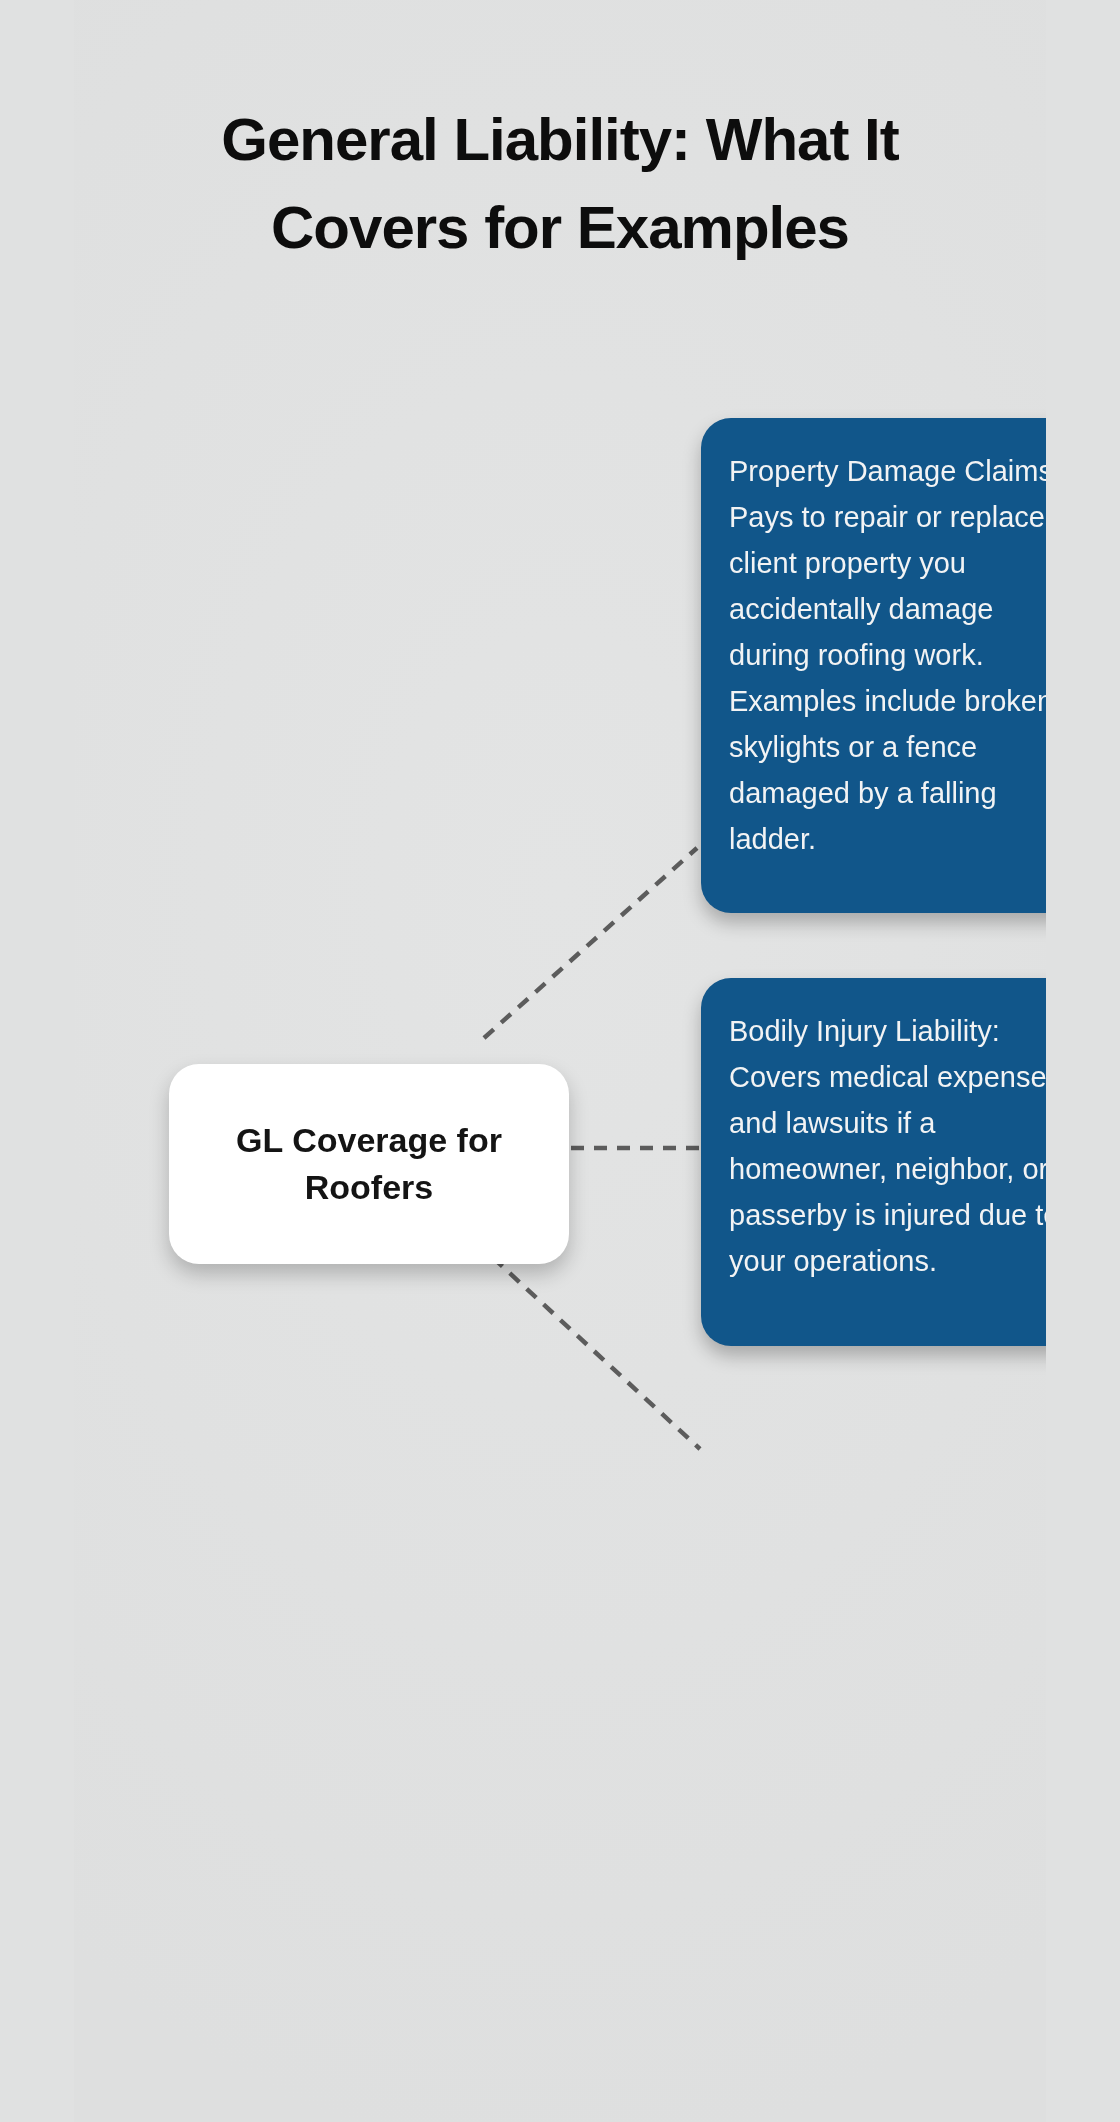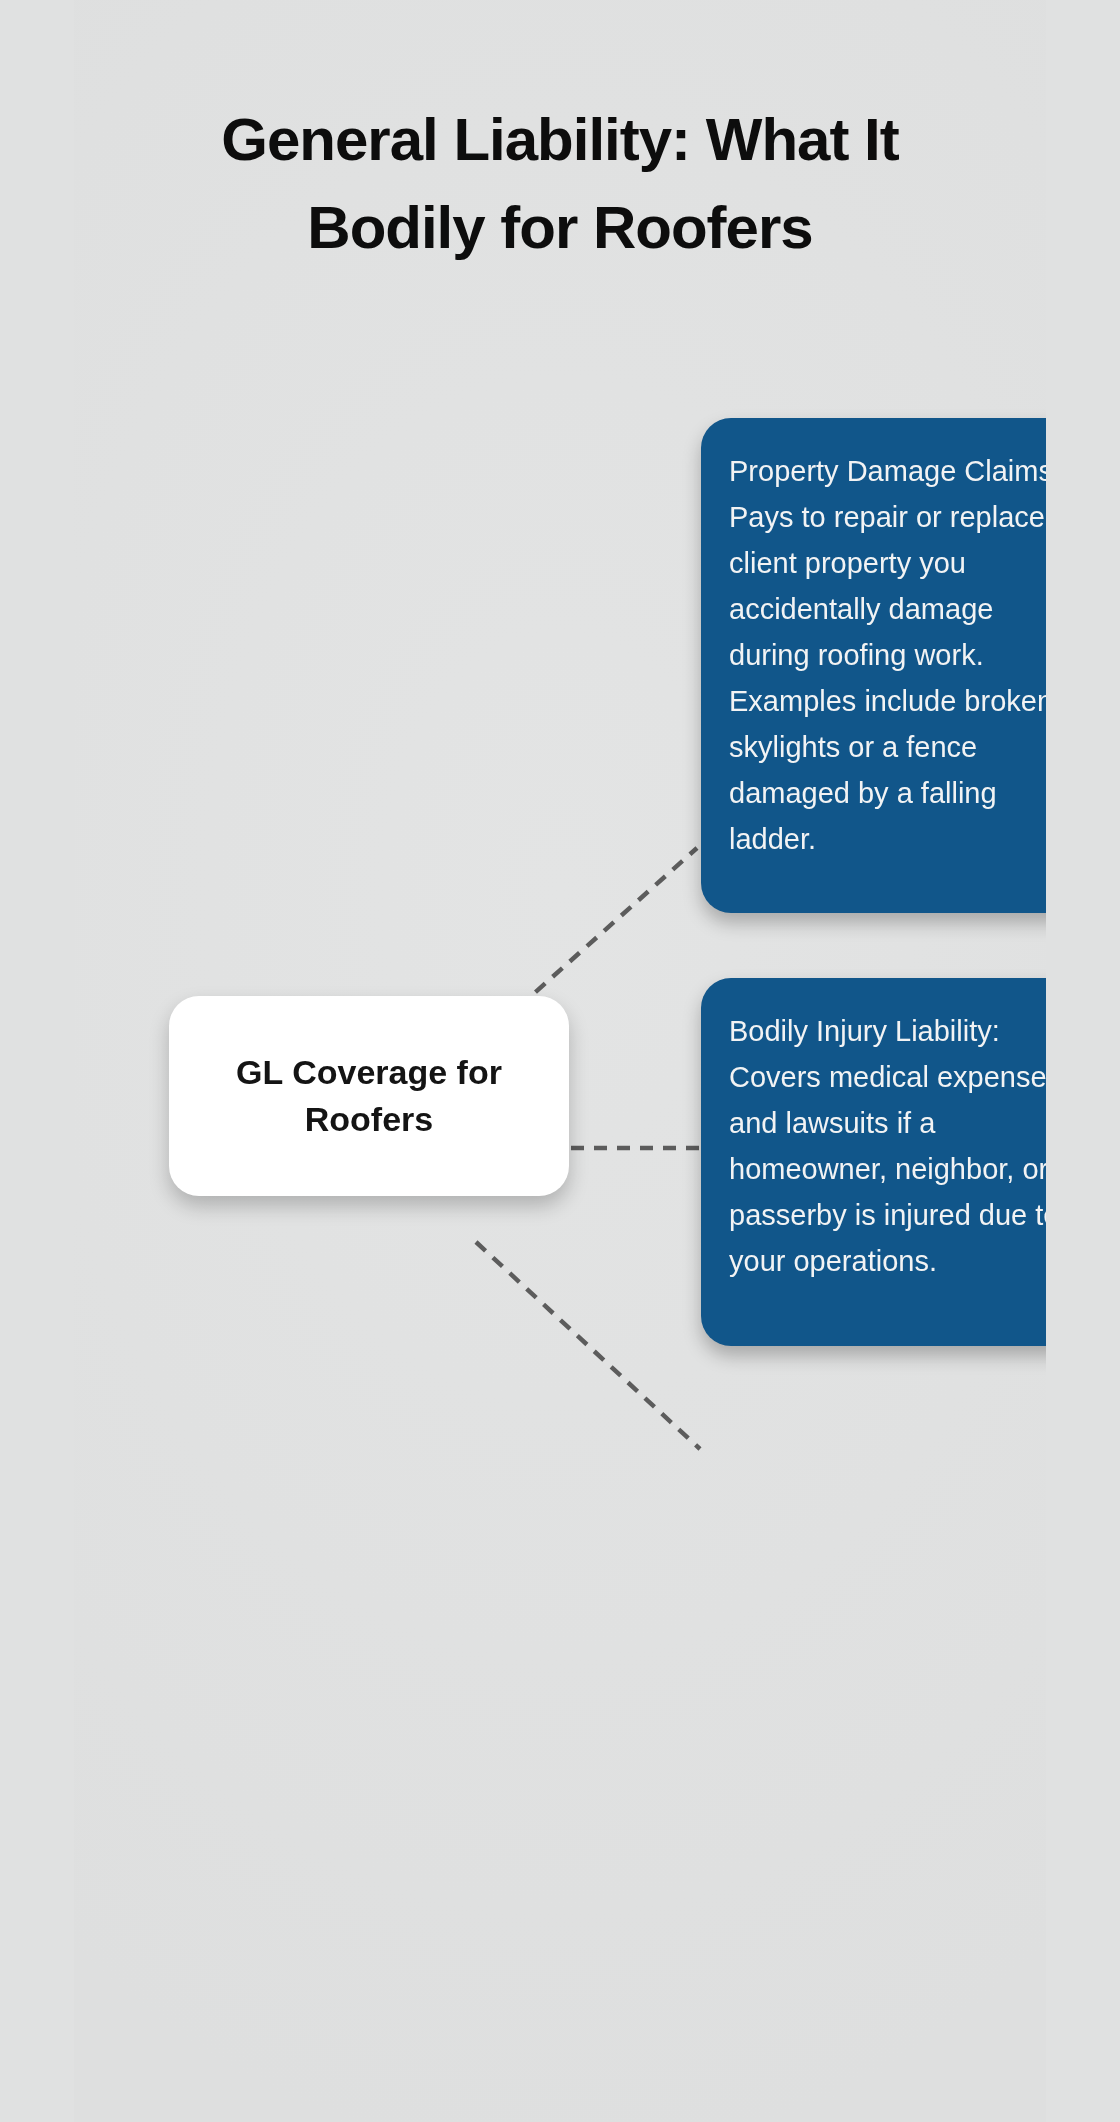--- a/index.html
+++ b/index.html
@@ -33,21 +33,21 @@
     position: absolute;
     left: 0;
     top: 0;
     width: 1120px;
     height: 2122px;
     pointer-events: none;
   }
   .center-node {
     position: absolute;
     left: 95px;
-    top: 996px;
+    top: 1064px;
     width: 400px;
     height: 200px;
     box-sizing: border-box;
     padding: 0 14px;
     background: #ffffff;
     border-radius: 30px;
     box-shadow: 0 10px 20px rgba(0,0,0,0.22);
     display: flex;
     align-items: center;
     justify-content: center;
@@ -100,21 +100,21 @@
     color: #7c9cc6;
     white-space: nowrap;
   }
 </style>
 </head>
 <body>
 
 <div class="canvas">
 
   <h1 class="title"><span>General Liability: What It</span><br>
-    <span>Bodily for Roofers</span>
+    <span>Covers for Examples</span>
   </h1>
 
   <svg class="connectors" viewBox="0 0 1120 2122" xmlns="http://www.w3.org/2000/svg">
     <line x1="410" y1="1038" x2="623" y2="848" stroke="#5c5c5c" stroke-width="4.5" stroke-dasharray="13 10"></line>
     <line x1="497" y1="1148" x2="629" y2="1148" stroke="#5c5c5c" stroke-width="4.5" stroke-dasharray="13 10"></line>
     <line x1="402" y1="1242" x2="626" y2="1449" stroke="#5c5c5c" stroke-width="4.5" stroke-dasharray="13 10"></line>
   </svg>
 
   <div class="center-node">
     <span>GL Coverage for Roofers</span>

